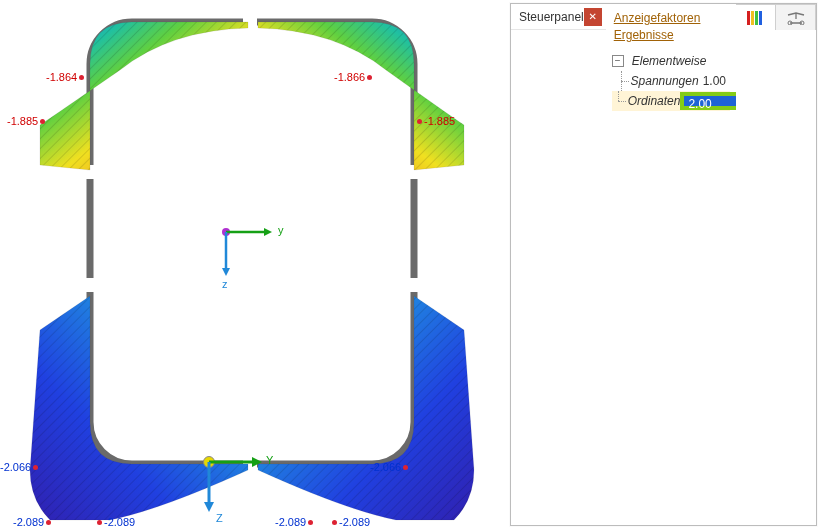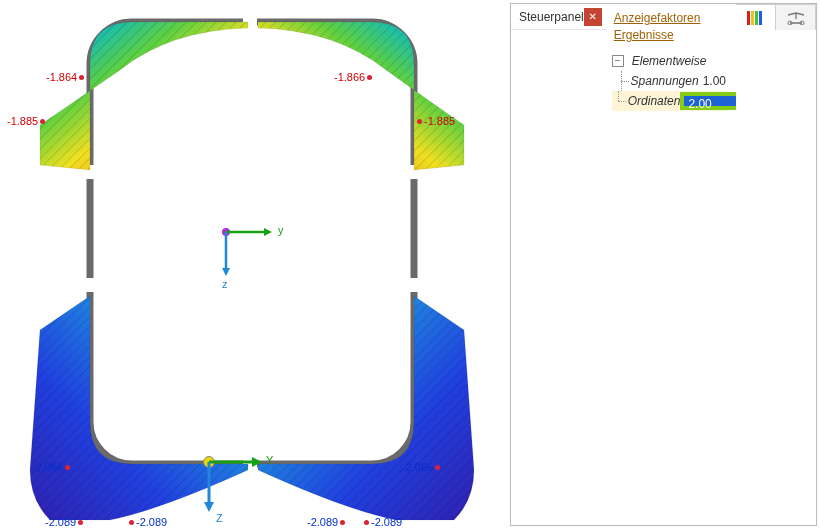--- a/index.html
+++ b/index.html
@@ -3,21 +3,21 @@
 <meta charset="utf-8">
 <style>
   * { box-sizing: border-box; }
   html, body { margin: 0; padding: 0; width: 821px; height: 531px; font-family: "Segoe UI", Tahoma, sans-serif; font-size: 12px; color: #333; background: #fff; }
   .stage { position: relative; width: 821px; height: 531px; }
   .viewport { position: absolute; left: 0; top: 0; width: 506px; height: 531px; }
   .viewport svg { display: block; }
   .val-label { position: absolute; font-size: 11px; font-weight: 500; white-space: nowrap; display: flex; align-items: center; }
   .val-label .dot { width: 5px; height: 5px; border-radius: 50%; background: #d23; margin: 0 2px; flex: none; }
   .val-label.red { color: #d00000; }
-  .val-label.blue { color: #0030d0; margin-left: 32px; }
+  .val-label.blue { color: #0030d0; }
   .axis-label { position: absolute; font-size: 11px; color: #2088d8; }
 
   
   .panel { position: absolute; left: 510px; top: 3px; width: 307px; height: 523px; border: 1px solid #bcbcbc; background: #fff; box-shadow: 0 0 0 1px rgba(0,0,0,0.02); display: flex; flex-direction: row; }
   .panel-titlebar { height: 26px; background: #fff; border-bottom: 1px solid #e6e6e6; display: flex; align-items: center; padding: 0 4px 0 8px; }
   .panel-title { flex: 1; font-size: 12px; color: #333; }
   .close-btn { width: 18px; height: 18px; background: #c44531; color: #fff; display: flex; align-items: center; justify-content: center; cursor: pointer; font-size: 10px; line-height: 1; }
   .panel-body { flex: 1; overflow: auto; padding: 6px 6px 0 6px; }
   .linkish { color: #a16207; padding: 1px 2px; cursor: pointer; text-decoration: underline; }
   .linkish + .linkish { margin-top: 1px; }

